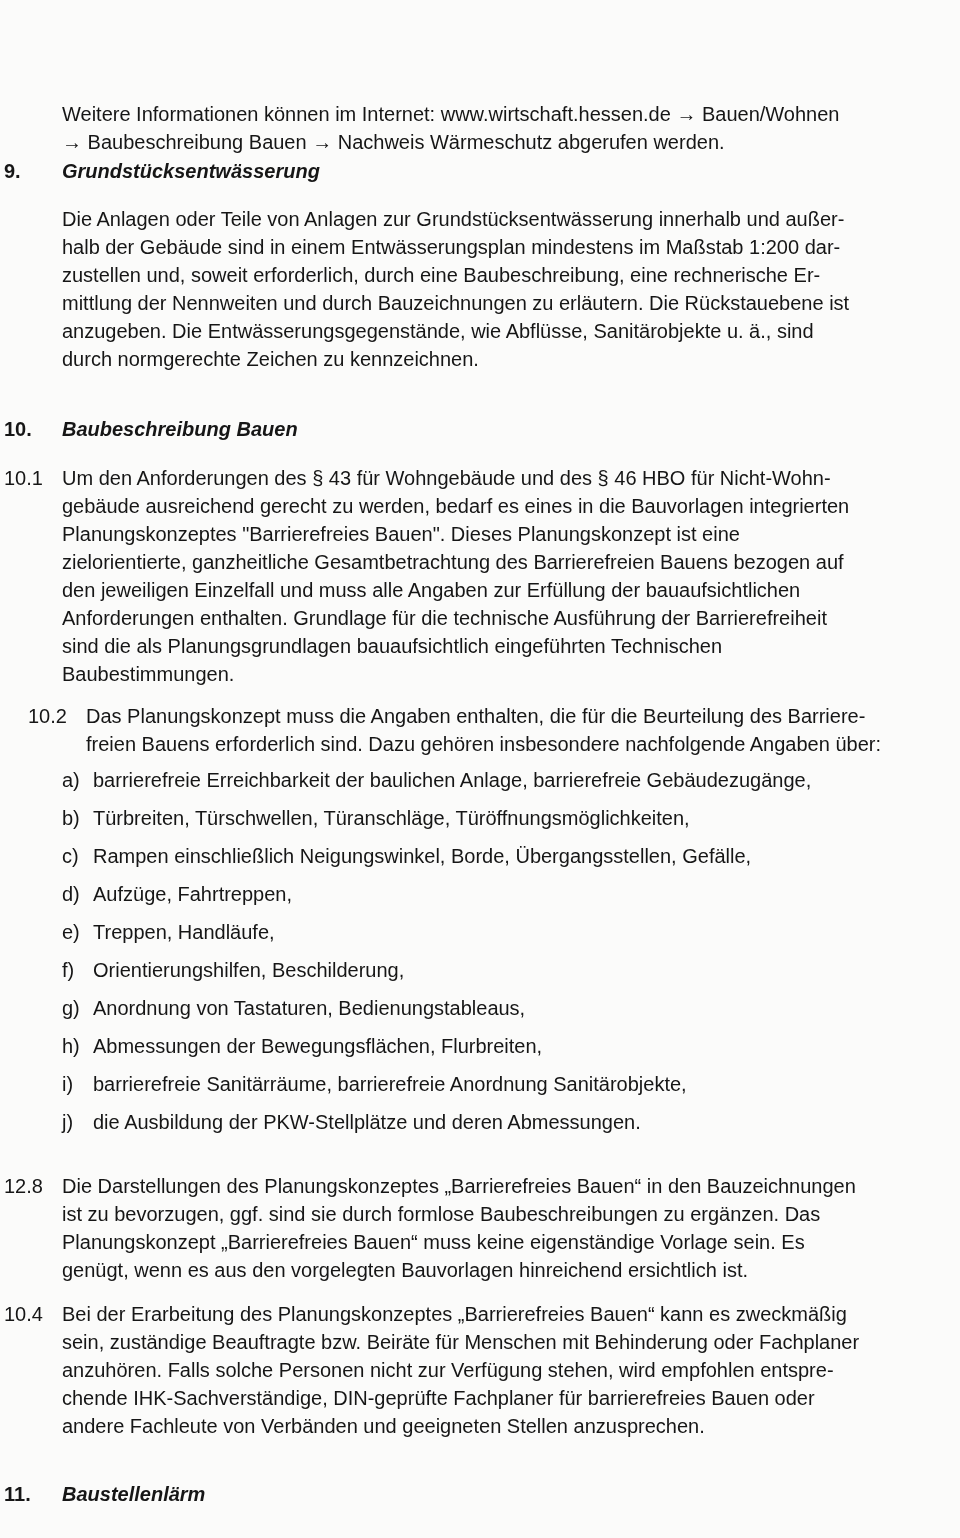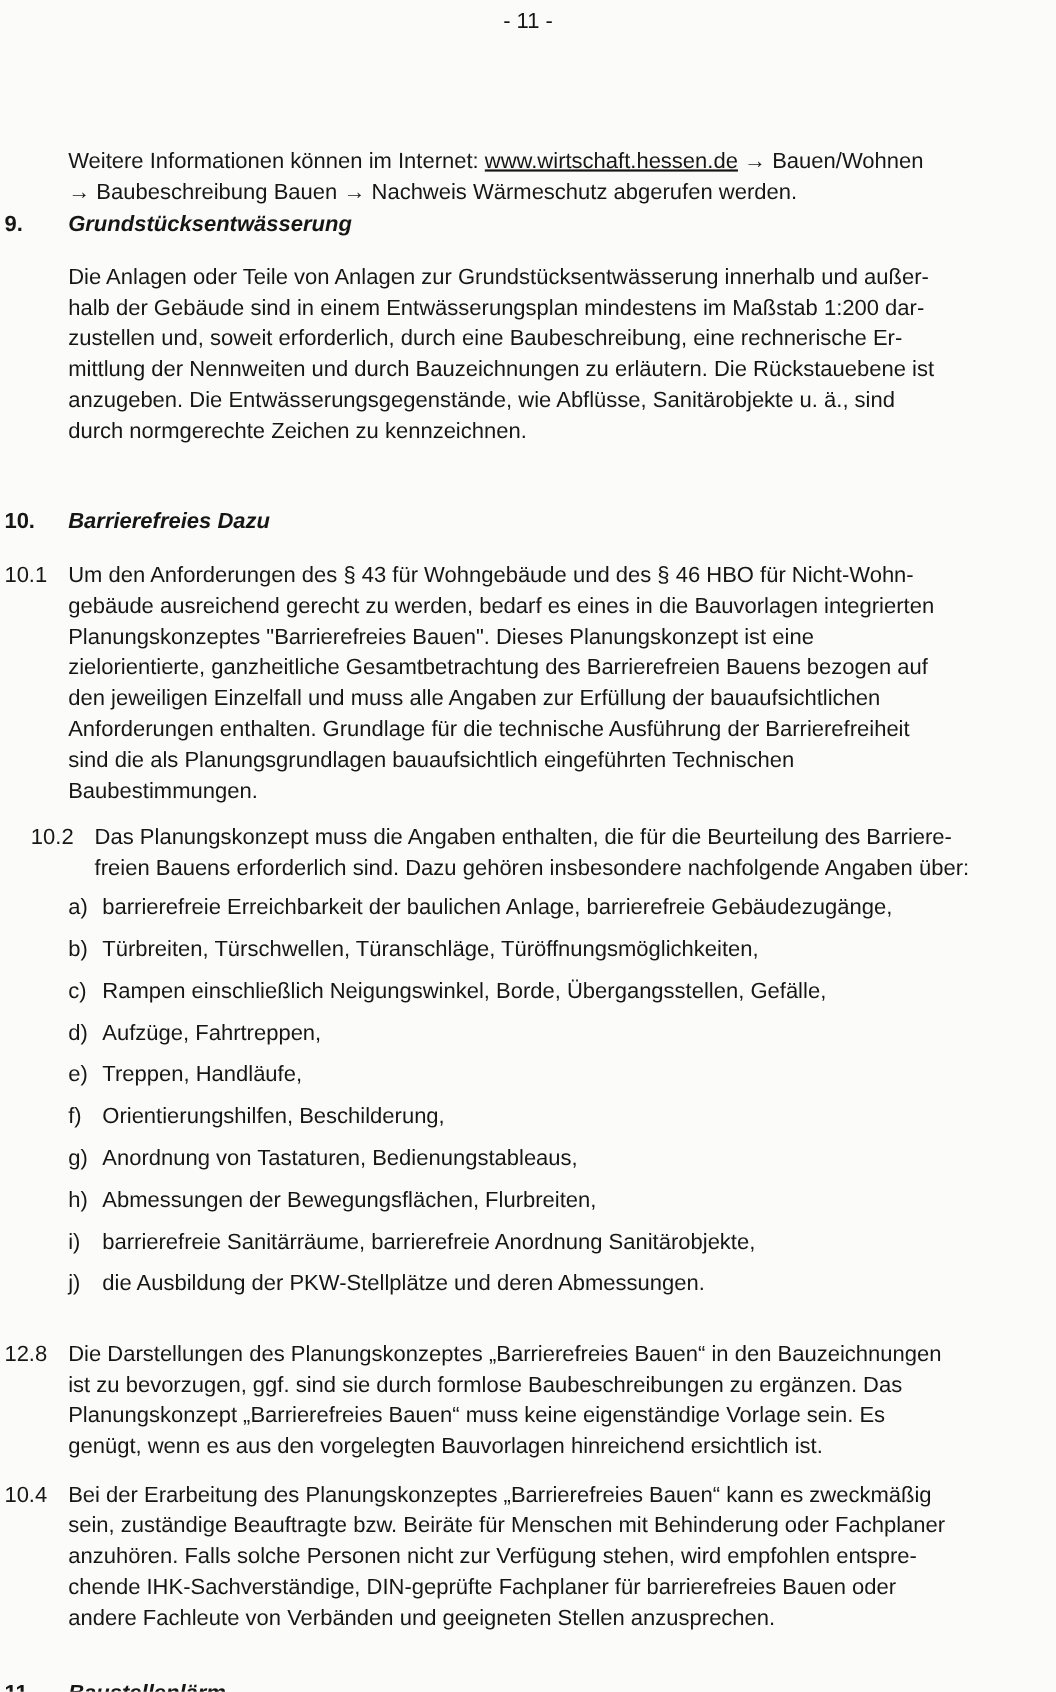--- a/index.html
+++ b/index.html
@@ -16,21 +16,21 @@
   .page { width: 100%; height: 100%; }
   .page-number {
     text-align: center;
     padding-top: 5px;
     height: 28px;
   }
   .intro {
     margin: 100px 12px 0 62px;
     white-space: pre-line;
   }
-  .link { text-decoration: underline; color: inherit; cursor: pointer; text-align: center; }
+  .link { color: inherit; cursor: pointer; text-align: center; }
   .head { display: flex; font-weight: bold; }
   .num {
     flex: 0 0 62px;
     box-sizing: border-box;
     padding-left: 4px;
   }
   .title { flex: 1; font-style: italic; }
   .para {
     margin: 20px 10px 0 62px;
     white-space: pre-line;
@@ -45,46 +45,45 @@
   .list { margin-top: 8px; }
   .item { display: flex; margin: 0 10px 10px 62px; }
   .marker { flex: 0 0 31px; }
   .itext { flex: 1; }
   .mt1  { margin-top: 1px; }
   .mt14 { margin-top: 14px; padding-left: 24px; }
   .mt16 { margin-top: 16px; }
   .mt21 { margin-top: 21px; }
   .mt36 { margin-top: 36px; }
   .mt40 { margin-top: 40px; }
-  .mt42 { margin-top: 54px; }
+  .mt42 { margin-top: 42px; }
 </style>
 </head>
 <body>
 
 <div class="page">
 
-  <div class="page-number">- 11 -</div>
 
   <p class="intro"><span>Weitere Informationen können im Internet: </span><span class="link">www.wirtschaft.hessen.de</span><span> → Bauen/Wohnen
 → Baubeschreibung Bauen → Nachweis Wärmeschutz abgerufen werden.</span></p>
 
   <div class="head mt1">
     <div class="num">9.</div>
     <div class="title">Grundstücksentwässerung</div>
   </div>
   <div class="para">Die Anlagen oder Teile von Anlagen zur Grundstücksentwässerung innerhalb und außer-
 halb der Gebäude sind in einem Entwässerungsplan mindestens im Maßstab 1:200 dar-
 zustellen und, soweit erforderlich, durch eine Baubeschreibung, eine rechnerische Er-
 mittlung der Nennweiten und durch Bauzeichnungen zu erläutern. Die Rückstauebene ist
 anzugeben. Die Entwässerungsgegenstände, wie Abflüsse, Sanitärobjekte u. ä., sind
 durch normgerechte Zeichen zu kennzeichnen.</div>
 
   <div class="head mt42">
     <div class="num">10.</div>
-    <div class="title">Barrierefreies Dazu</div>
+    <div class="title">Baubeschreibung Bauen</div>
   </div>
 
   <div class="sub mt21">
     <div class="num">10.1</div>
     <div class="text">Um den Anforderungen des § 43 für Wohngebäude und des § 46 HBO für Nicht-Wohn-
 gebäude ausreichend gerecht zu werden, bedarf es eines in die Bauvorlagen integrierten
 Planungskonzeptes "Barrierefreies Bauen". Dieses Planungskonzept ist eine
 zielorientierte, ganzheitliche Gesamtbetrachtung des Barrierefreien Bauens bezogen auf
 den jeweiligen Einzelfall und muss alle Angaben zur Erfüllung der bauaufsichtlichen
 Anforderungen enthalten. Grundlage für die technische Ausführung der Barrierefreiheit

